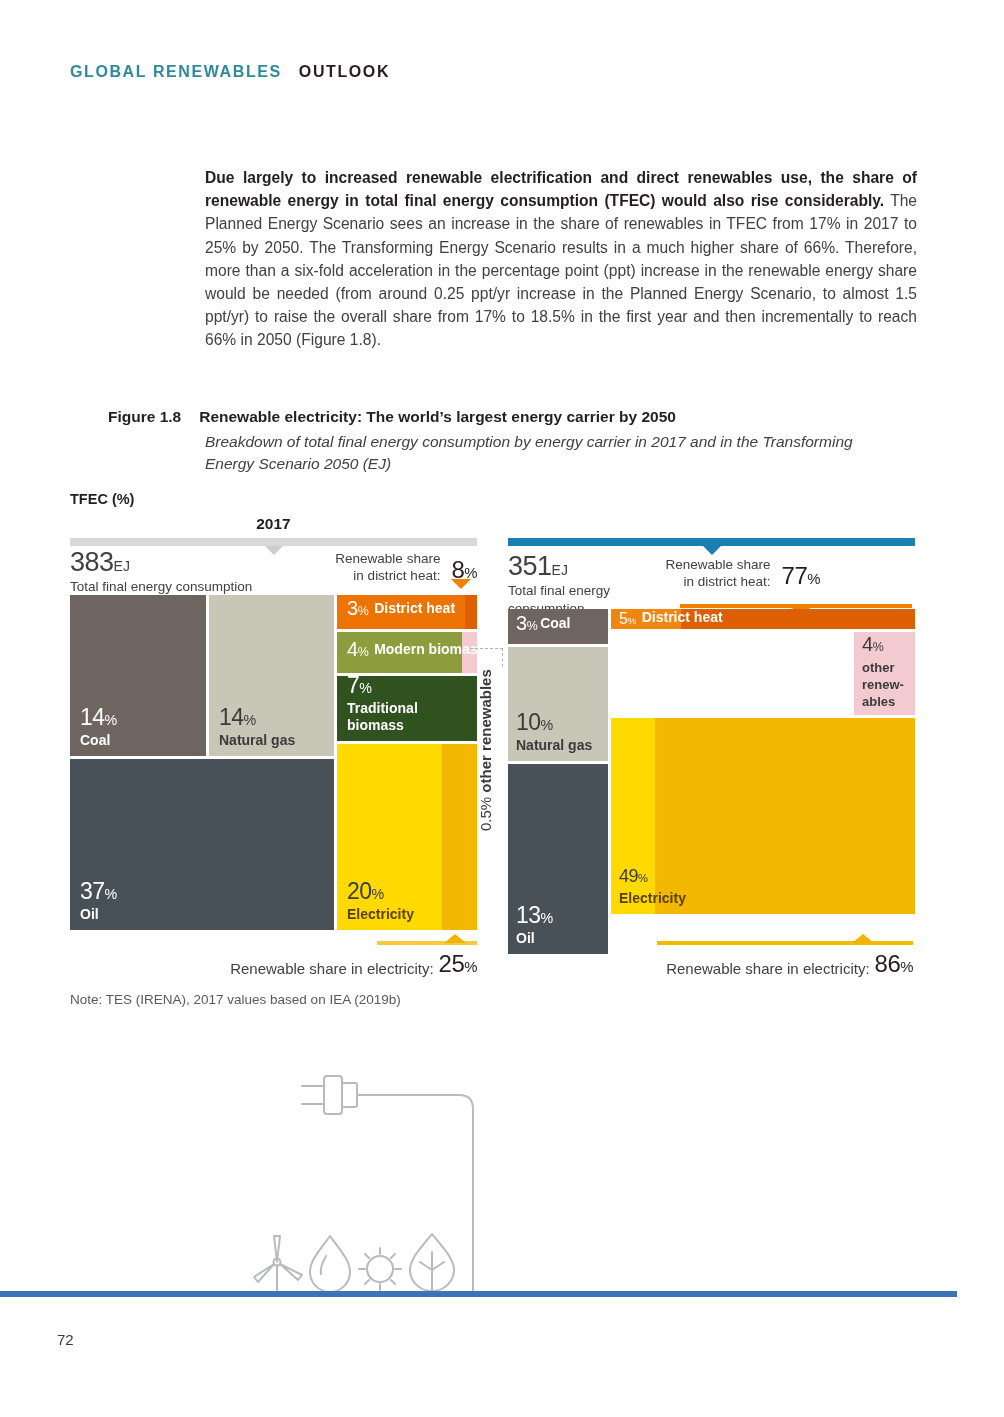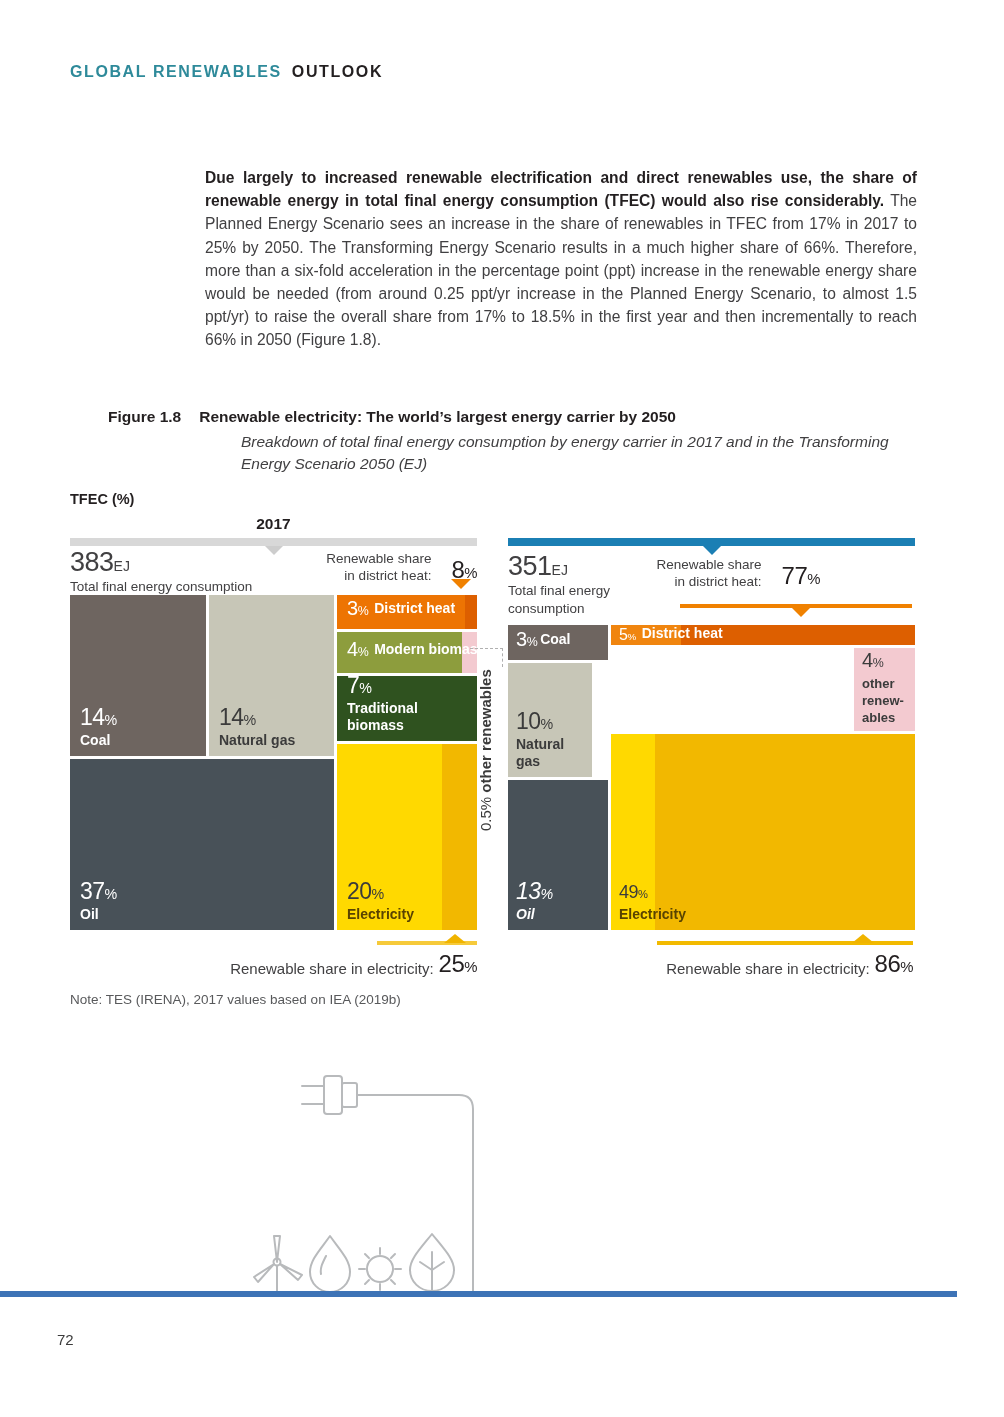--- a/index.html
+++ b/index.html
@@ -2,32 +2,32 @@
 <html><head>
 <meta charset="utf-8">
 <style>
   html,body{margin:0;padding:0;background:#ffffff;}
   .page{position:relative;width:1004px;height:1417px;background:#ffffff;overflow:hidden;
         font-family:"Liberation Sans",sans-serif;color:#414042;}
 
   
   .brand{position:absolute;left:70px;top:63px;font-size:16px;font-weight:bold;letter-spacing:1.6px;}
   .brand-teal{color:#2e8a9a;margin-top:31px;}
-  .brand-dark{color:#231f20;margin-left:4px;}
+  .brand-dark{color:#231f20;margin-left:11px;}
 
   
   .intro{position:absolute;left:205px;top:166px;width:712px;margin:0;
          font-size:15.6px;line-height:23.2px;text-align:justify;color:#414042;}
   .intro b{color:#231f20;}
 
   
   .fig-caption{position:absolute;left:108px;top:408px;width:810px;font-size:15.5px;font-weight:bold;color:#231f20;}
   .fig-label{margin-right:18px;}
   .fig-subtitle{position:absolute;left:205px;top:431px;width:670px;font-size:15.5px;line-height:22px;
-                font-style:italic;color:#414042;margin-left:36px;}
+                font-style:italic;color:#414042;}
   .tfec{position:absolute;left:70px;top:491px;font-size:14.5px;font-weight:bold;color:#231f20;}
 
   
   .chart{position:absolute;top:515px;width:407px;height:490px;}
   .chart-2017{left:70px;}
   .chart-2050{left:508px;}
   .chart-title{position:absolute;left:0;top:0;width:100%;text-align:center;
                font-size:15.5px;font-weight:bold;color:#231f20;}
   .hdr-bar{position:absolute;left:0;top:23px;width:100%;height:8px;}
   .bar-gray{background:#d8d8d8;}
@@ -35,21 +35,21 @@
   .tri-down{width:0;height:0;border-left:9px solid transparent;border-right:9px solid transparent;}
   .hdr-tri{position:absolute;top:31px;left:50%;margin-left:-9px;}
   .hdr-tri-gray{border-top:9px solid #cdcdcd;}
   .hdr-tri-blue{border-top:9px solid #1b7fb4;}
 
   .total{position:absolute;left:0;top:32px;color:#414042;}
   .total .num{font-size:27px;letter-spacing:-0.5px;}
   .total .unit{font-size:14px;}
   .total-sub{position:absolute;left:0;font-size:13.5px;color:#414042;line-height:18px;}
 
-  .share-heat{position:absolute;display:flex;align-items:flex-end;gap:20px;margin-left:36px;}
+  .share-heat{position:absolute;display:flex;align-items:flex-end;gap:11px;margin-left:36px;}
   .share-heat .lines{font-size:13.5px;line-height:16.5px;text-align:right;color:#414042;}
   .bigval{font-size:24px;color:#231f20;letter-spacing:-0.5px;line-height:22px;}
   .tri-orange{border-top:10px solid #f08100;border-left-width:10px;border-right-width:10px;}
   .heat-line{position:absolute;height:4px;background:#f08100;}
 
   
   .mosaic{position:absolute;left:0;width:407px;}
   .blk{position:absolute;box-sizing:border-box;}
   .strip{position:absolute;top:0;bottom:0;}
   .blk-text{position:absolute;left:10px;bottom:7px;}
@@ -206,33 +206,33 @@
     <div class="share-heat" style="right:95px;top:42px;">
       <div class="lines">
         <div>Renewable share</div>
         <div>in district heat:</div>
       </div>
       <div class="bigval val">77<span class="pct">%</span></div>
     </div>
     <div class="heat-line" style="left:172px;top:89px;width:232px;"></div>
     <div class="tri-down tri-orange" style="position:absolute;left:283px;top:92px;"></div>
 
-    <div class="mosaic" style="top:110px;height:305px;padding-left:25px;">
+    <div class="mosaic" style="top:94px;height:305px;padding-left:25px;">
       <div class="blk c-coal" style="left:0;top:0;width:100px;height:35px;">
         <div class="blk-inline light" style="left:8px;top:3px;">
           <span class="val">3<span class="pct">%</span></span><span class="lbl" style="margin-left:3px;">Coal</span>
         </div>
       </div>
-      <div class="blk c-gas" style="left:0;top:38px;width:84px;height:114px;">
+      <div class="blk c-gas" style="left:0;top:38px;width:100px;height:114px;">
         <div class="blk-text dark" style="left:8px;">
           <div class="val">10<span class="pct">%</span></div>
           <div class="lbl">Natural gas</div>
         </div>
       </div>
-      <div class="blk c-oil" style="left:0;top:155px;width:100px;height:150px;font-style:italic;">
+      <div class="blk c-oil" style="left:0;top:155px;width:100px;height:190px;">
         <div class="blk-text light" style="left:8px;">
           <div class="val">13<span class="pct">%</span></div>
           <div class="lbl">Oil</div>
         </div>
       </div>
       <div class="blk c-dh-dark" style="left:103px;top:0;width:304px;height:20px;">
         <div class="strip c-dh-light" style="left:0;width:70px;"></div>
         <div class="blk-inline light" style="left:8px;top:-1px;">
           <span class="val" style="font-size:16px;">5<span class="pct">%</span></span><span class="lbl">District heat</span>
         </div>

